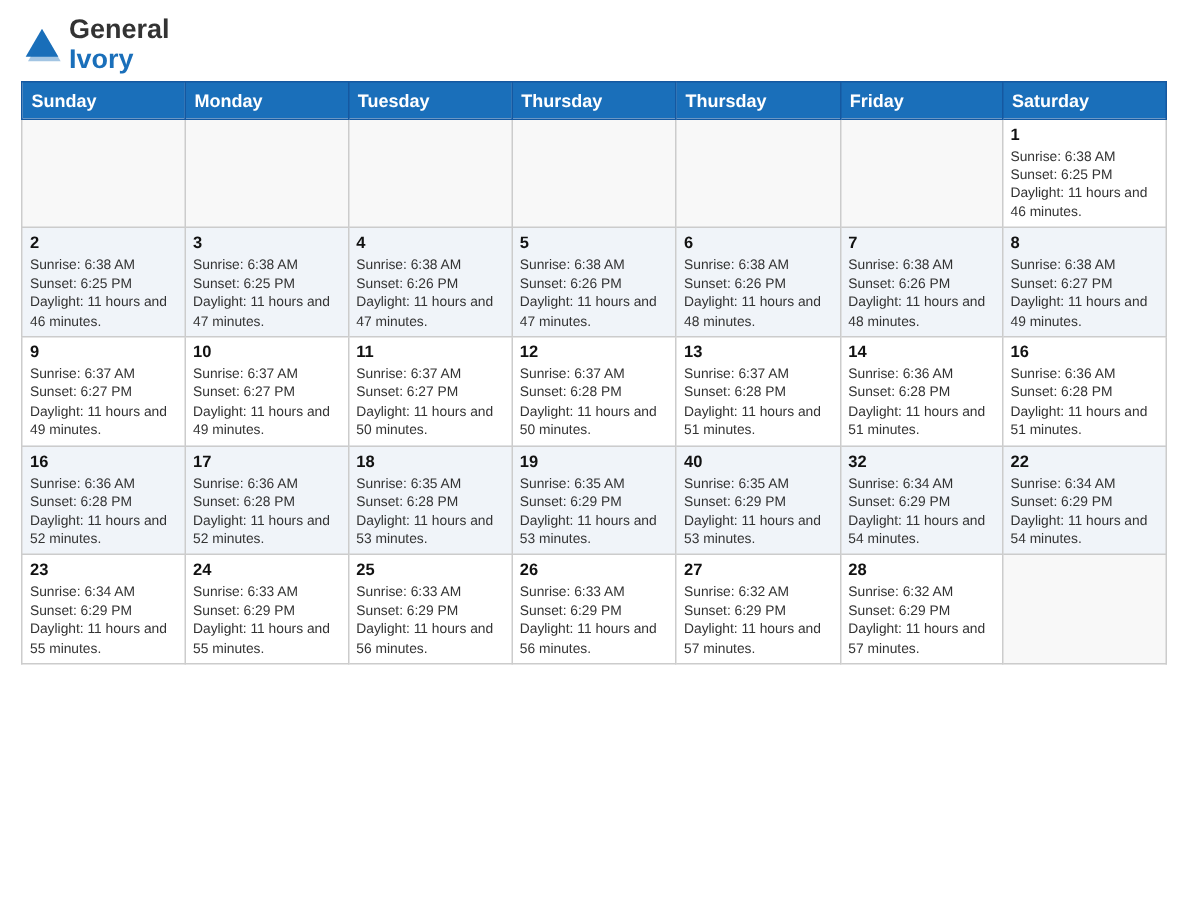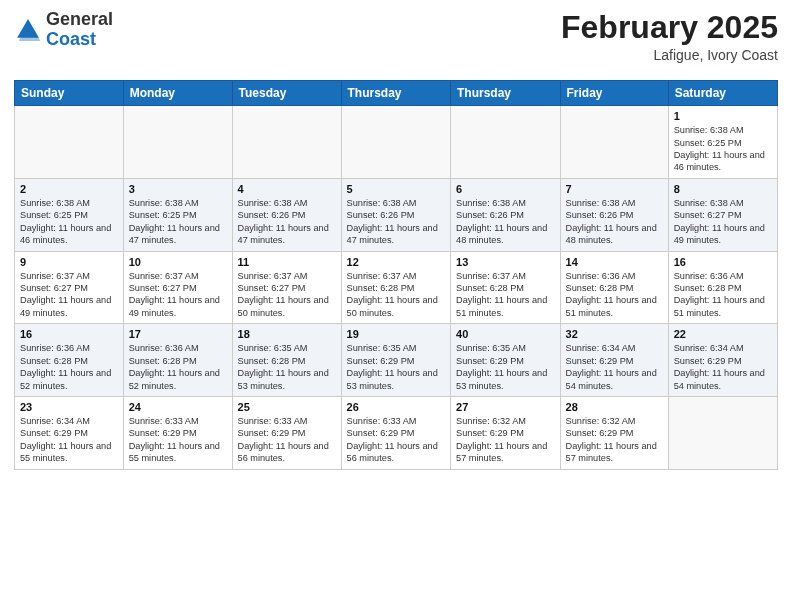--- a/index.html
+++ b/index.html
@@ -12,21 +12,21 @@
     .page {
       width: 792px;
       min-height: 612px;
       background: #fff;
       padding: 10px 14px 14px 14px;
     }
     .header {
       display: flex;
       justify-content: space-between;
       align-items: flex-start;
-      margin-bottom: 17px;
+      margin-bottom: 4px;
     }
     .logo {
       display: flex;
       align-items: center;
       gap: 4px;
     }
     .logo-text {
       font-size: 18px;
       font-weight: bold;
       line-height: 1.1;
@@ -99,26 +99,22 @@
 
 <div class="page">
   <div class="header">
     <div class="logo">
       <svg class="logo-icon" viewBox="0 0 36 36">
         <polygon points="18,4 32,28 4,28" fill="#1a6fba"></polygon>
         <polygon points="20,8 34,32 6,32" fill="#1a6fba" opacity="0.4"></polygon>
       </svg>
       <div class="logo-text">
         <span class="logo-general">General</span><br>
-        <span class="logo-blue">Coast</span>
+        <span class="logo-blue">Ivory</span>
       </div>
-    </div>
-    <div class="title-block">
-      <div class="month-title">February 2025</div>
-      <div class="location">Lafigue, Ivory Coast</div>
     </div>
   </div>
 
   <table class="calendar">
     <thead>
       <tr>
         <th>Sunday</th>
         <th>Monday</th>
         <th>Tuesday</th>
         <th>Thursday</th>

